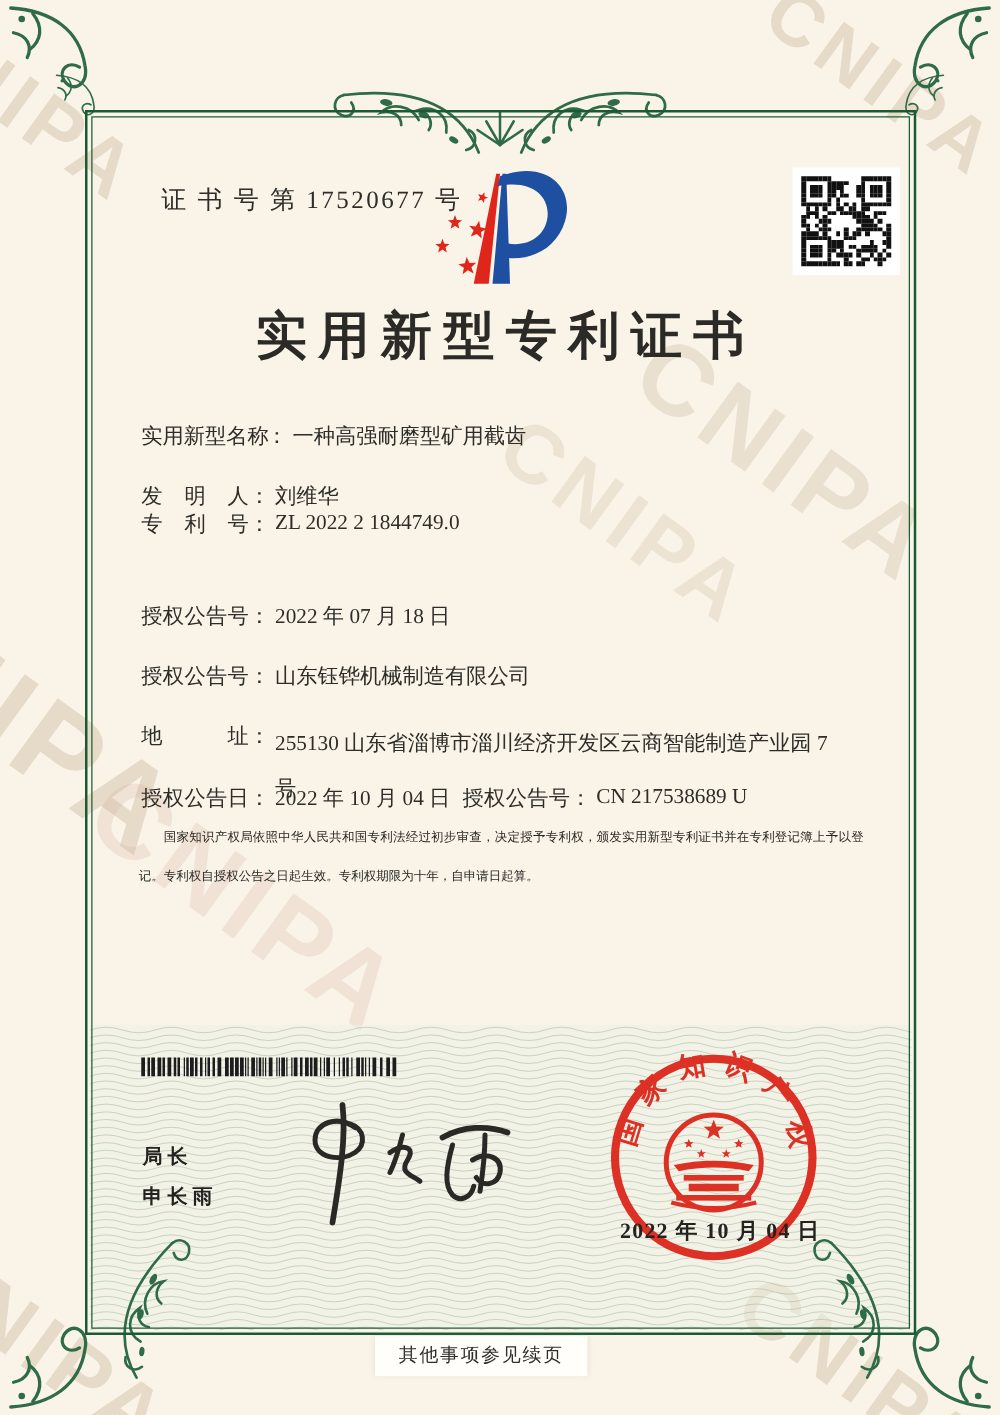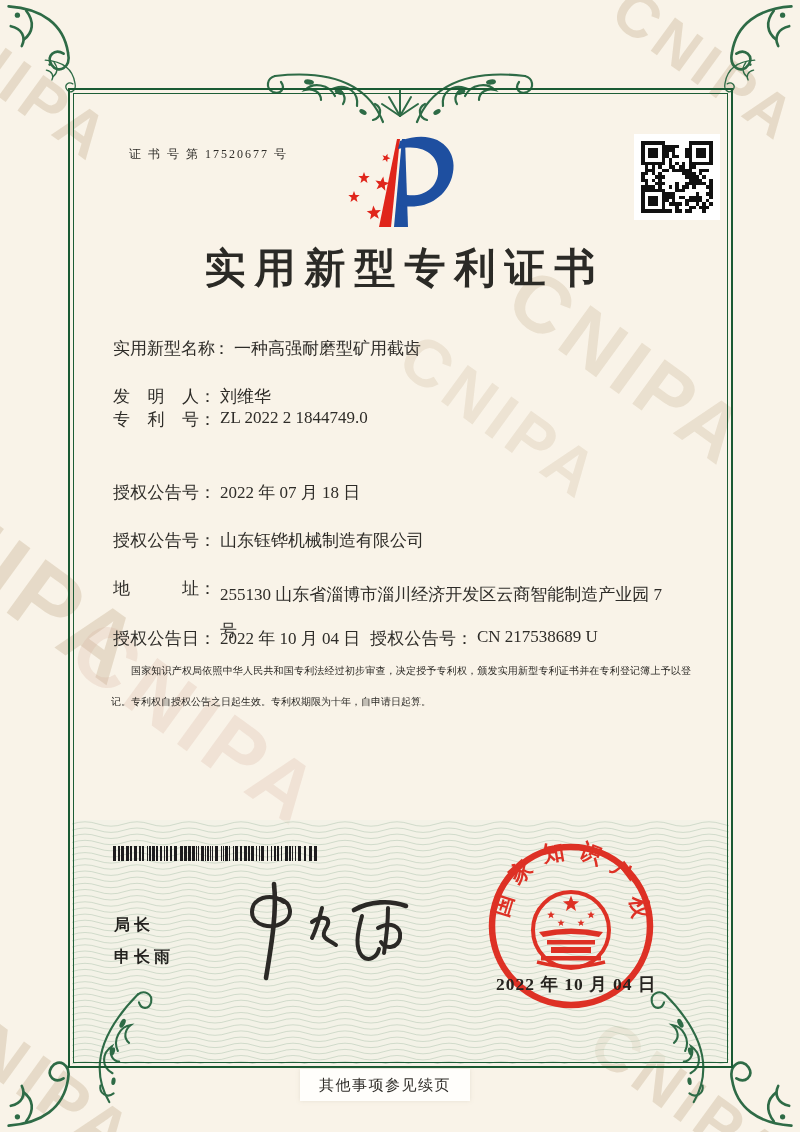--- a/index.html
+++ b/index.html
@@ -11,21 +11,21 @@
       transform:rotate(36deg);transform-origin:left top;z-index:1;white-space:nowrap;}
   .wm.pink{color:rgba(214,176,158,.34);}
   
   #frame{position:absolute;left:68px;top:88px;width:661px;height:976px;
          border:2px solid #1a5a33;z-index:4;pointer-events:none;}
   #frame .inner{position:absolute;inset:3px;border:1.5px solid #1e5e37;}
   
   .orn{position:absolute;overflow:visible;z-index:3;}
   
   #waves{position:absolute;left:72px;top:820px;z-index:2;}
-  #certNo{position:absolute;left:129px;top:146px;font-size:12px;letter-spacing:2px;
+  #certNo{position:absolute;left:129px;top:146px;font-size:20px;letter-spacing:2px;
           color:#2f2d29;z-index:5;}
   #logo{position:absolute;left:336px;top:127px;z-index:5;}
   #qrBox{position:absolute;left:634px;top:134px;width:86px;height:86px;background:#fff;
          z-index:5;display:flex;align-items:center;justify-content:center;}
   #qr{display:grid;grid-template-columns:repeat(21,3.4px);grid-auto-rows:3.4px;}
   #qr .d{background:#111;}
   #title{position:absolute;left:0;top:241px;width:800px;text-align:center;font-size:41px;
          font-weight:700;letter-spacing:9px;text-indent:9px;color:#2b2a26;z-index:5;}
   .row{position:absolute;left:113px;font-size:17px;color:#2e2c28;white-space:nowrap;z-index:5;}
   .lbl{display:inline-block;width:86px;text-align:justify;text-align-last:justify;

